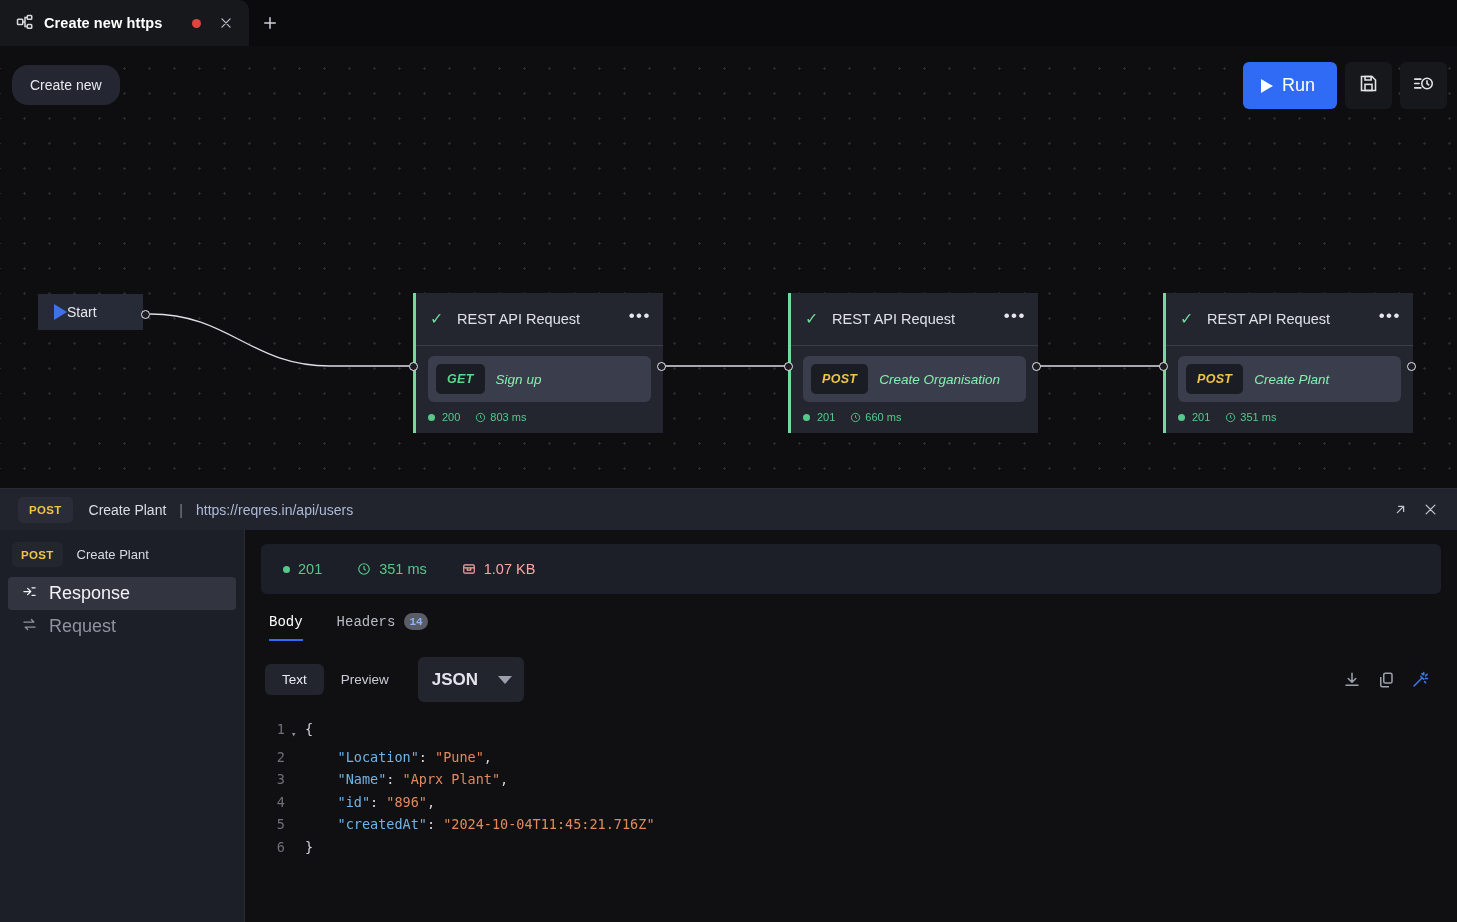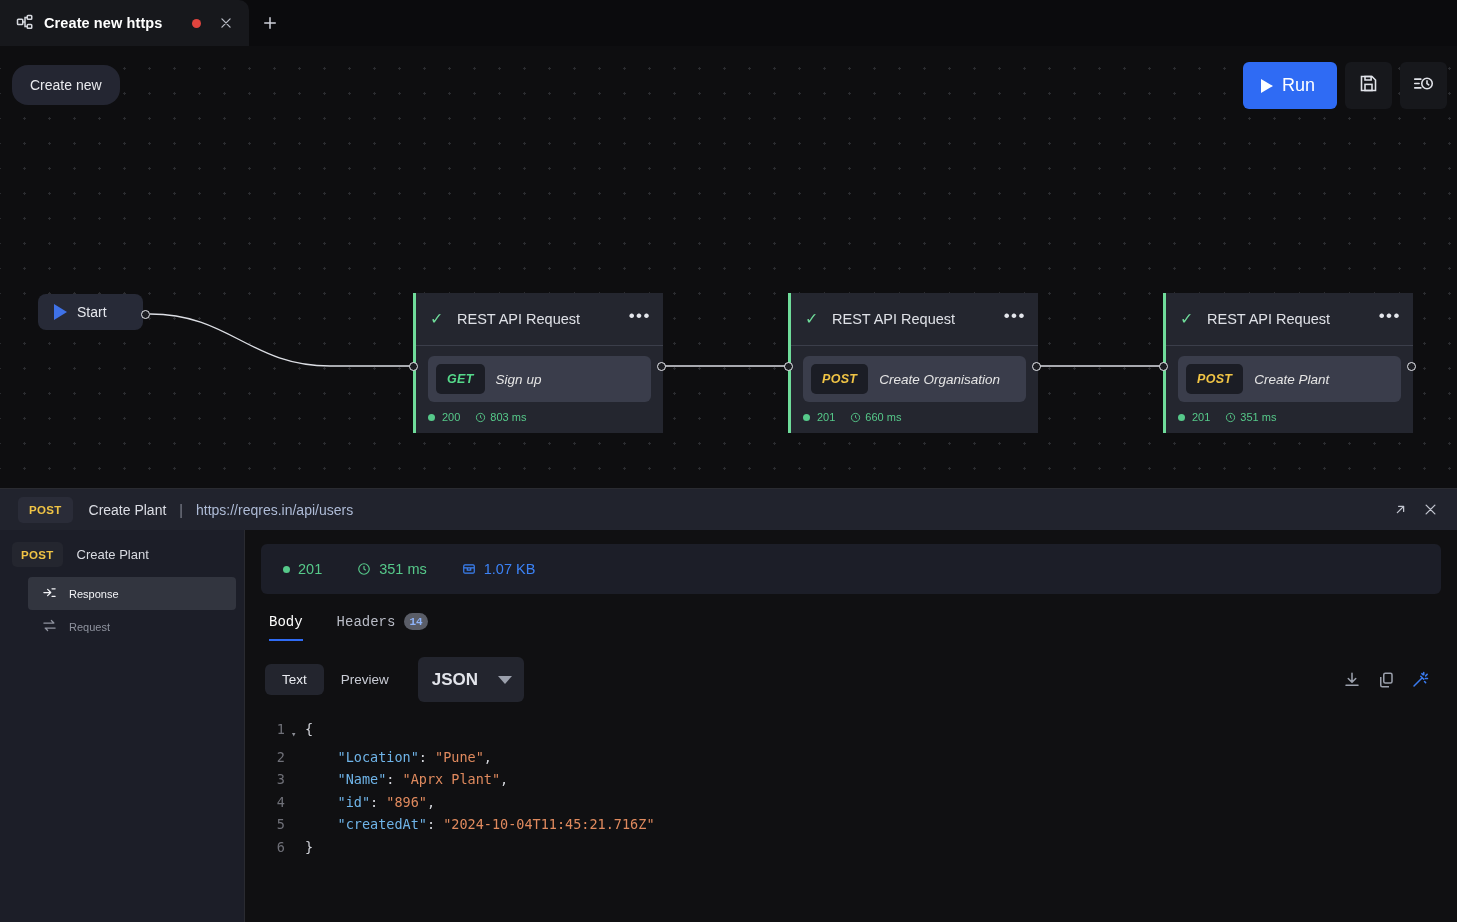--- a/index.html
+++ b/index.html
@@ -153,21 +153,21 @@
     border-radius: 5px;
     height: 30px;
     padding: 0 11px;
     display: flex; align-items: center;
     font-size: 12.5px; font-weight: bold;
     letter-spacing: .3px;
   }
   .method.get { color: #55d98a; }
   .method.post { color: #f0c445; }
   .req-name {
-    font-size: 13.5px; color: #e5e5e5;
+    font-size: 13.5px; color: #86efac;
     margin-left: 5px; white-space: nowrap;
   }
   .node-foot {
     display: flex; align-items: center;
     gap: 7px;
     padding: 9px 12px 10px 12px;
     font-size: 11px;
     color: #56c98a;
   }
   .dot-ok { width: 7px; height: 7px; border-radius: 50%; background: #56c98a; }
@@ -181,23 +181,22 @@
     border: 1.5px solid #e7e9ee;
     background: #1c1d22;
     z-index: 5;
   }
 
   #start-node {
     position: absolute;
     left: 38px; top: 248px;
     width: 105px; height: 36px;
     background: #272a37;
-    border-radius: 8px;
-    display: flex; align-items: center;
-    gap: 10px;
+    border-radius: 0;
+    display: flex; align-items: center;
     padding-left: 16px;
   }
   #start-node .tri {
     width: 0; height: 0;
     border-left: 13px solid #3f72e8;
     border-top: 8px solid transparent;
     border-bottom: 8px solid transparent;
   }
   #start-node .lbl { font-size: 14px; color: #e6e8ee; }
 
@@ -243,41 +242,40 @@
     padding: 3px 2px 10px 4px;
   }
   #side-title .method { height: 25px; font-size: 11.5px; background: #24262f; padding: 0 9px; }
   #side-title .nm { font-size: 13px; color: #d9dbe2; margin-left: 14px; }
   .side-item {
     height: 33px;
     display: flex; align-items: center;
     gap: 12px;
     padding-left: 14px;
     border-radius: 4px;
-    font-size: 11px;
+    font-size: 18px;
     color: #8f939f;
-    margin-left: 20px;
   }
   .side-item.active { background: #32353f; color: #f2f3f6; }
   .side-item svg { width: 15px; height: 15px; flex: none; }
 
   #panel-main { flex: 1; padding: 14px 16px 0 16px; overflow: hidden; }
 
   #status-bar {
     background: #1c1e28;
     border-radius: 6px;
     height: 50px;
     display: flex; align-items: center;
     padding: 0 22px;
     gap: 9px;
   }
   #status-bar .grp { display: flex; align-items: center; gap: 8px; margin-right: 26px; font-size: 14.5px; }
   #status-bar .grp svg { width: 14px; height: 14px; }
   .s-green { color: #56c98a; }
-  .s-white { color: #3b82f6; }
+  .s-white { color: #fca5a5; }
 
   #tabs-row {
     display: flex; align-items: flex-end;
     gap: 34px;
     padding: 19px 8px 0 8px;
     border-bottom: 0;
   }
   .ptab {
     font-size: 14px; color: #b9bcc6;
     padding-bottom: 9px;

